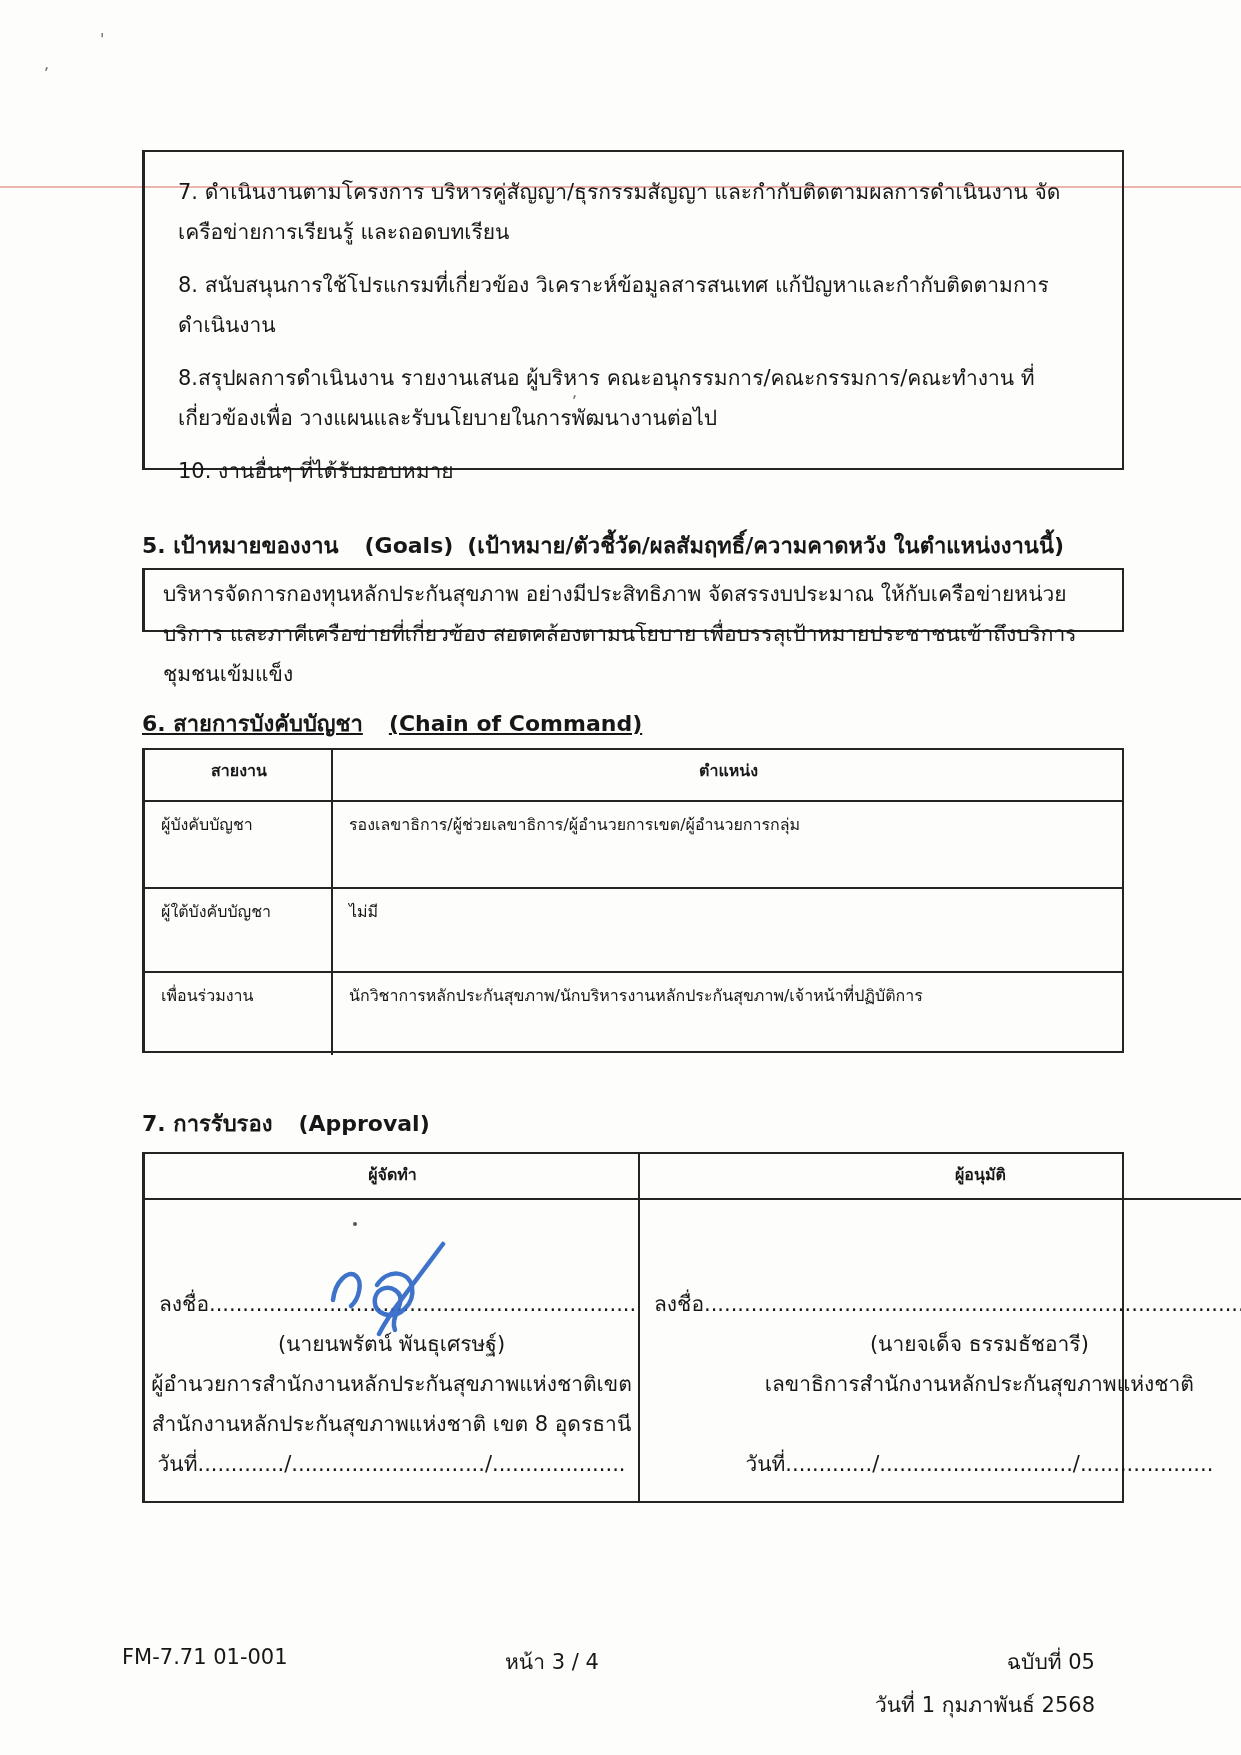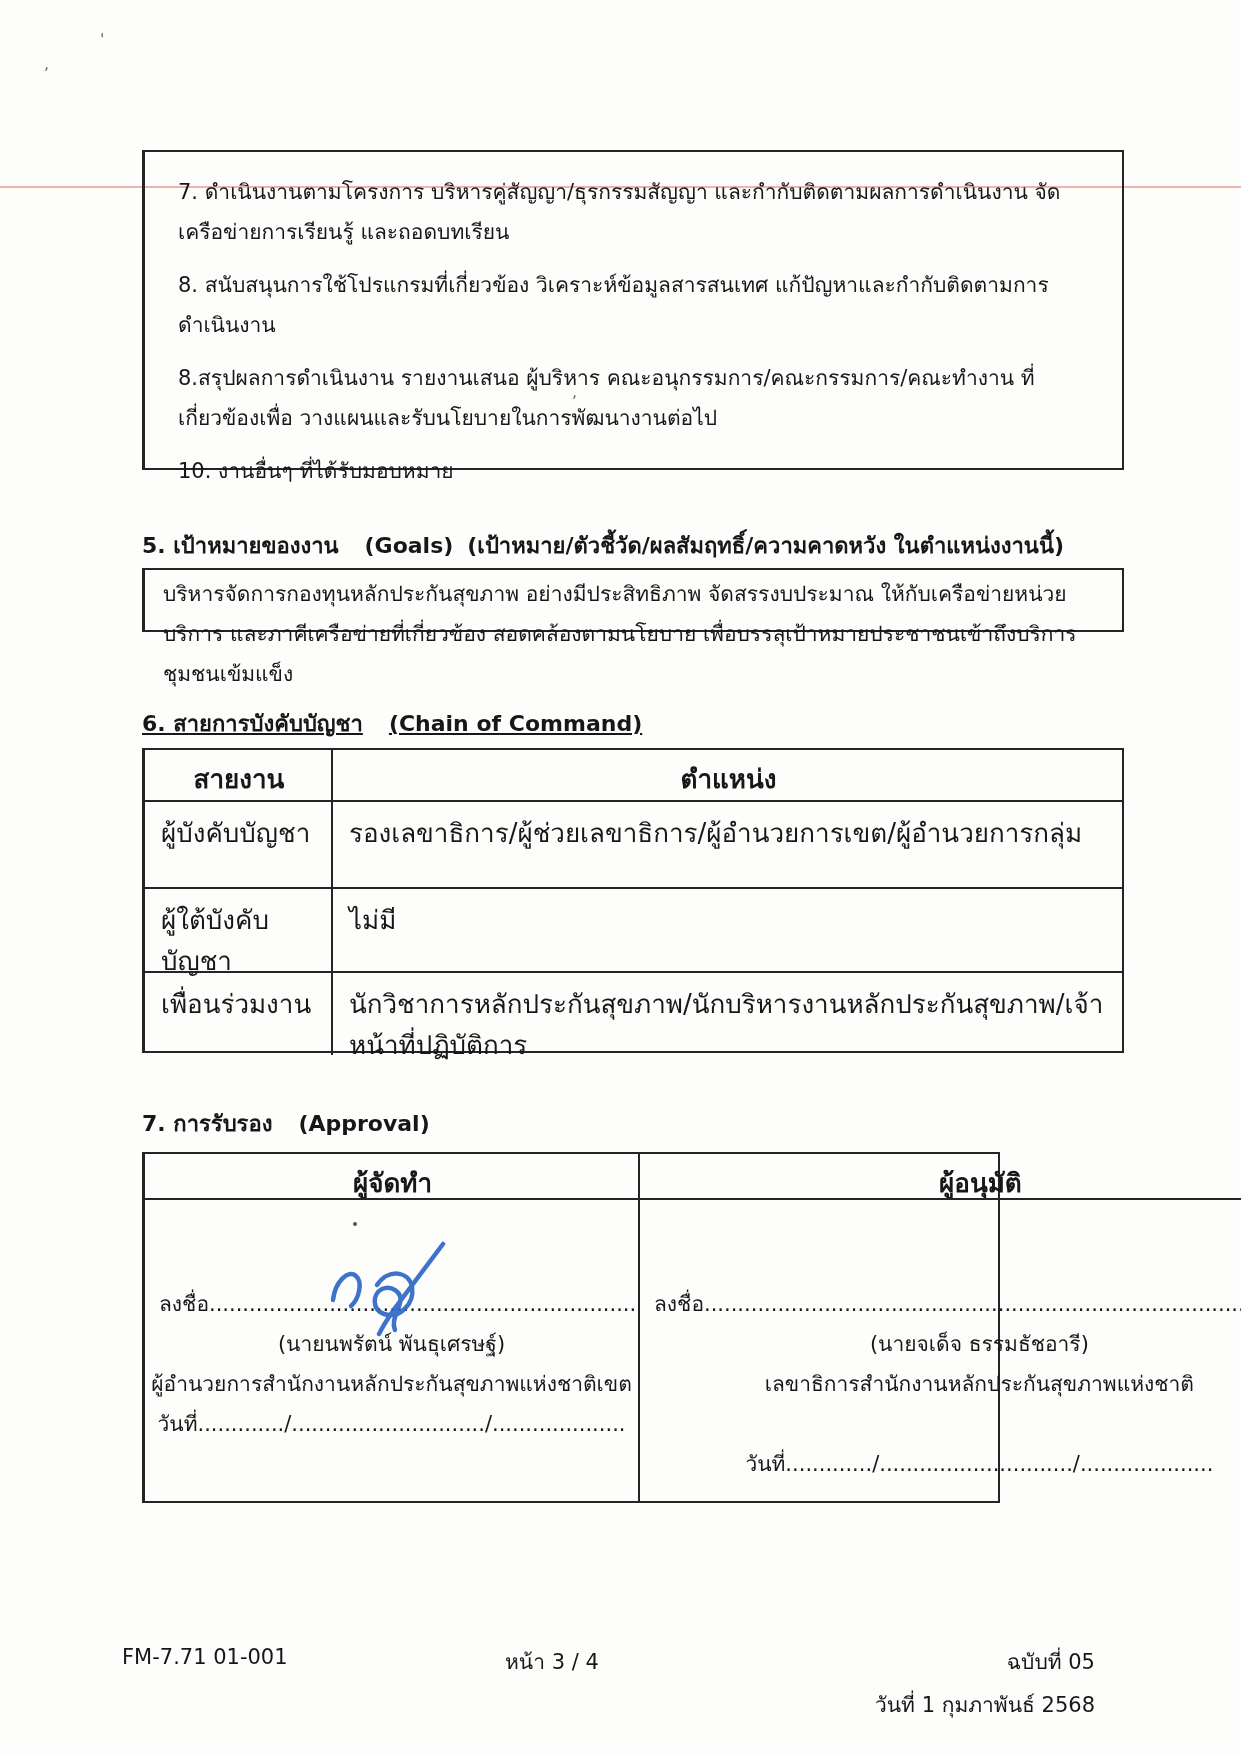--- a/index.html
+++ b/index.html
@@ -19,26 +19,26 @@
   .goalsbox{left:142px;top:568px;width:982px;height:64px;padding:4px 18px 0 18px;box-sizing:border-box;font-size:21px;line-height:40px;}
   .heading{position:absolute;font-size:22px;font-weight:bold;white-space:nowrap;}
   .heading .th{margin-right:26px;}
   .heading .en{margin-right:14px;}
   .h5{left:142px;top:528px;}
   .h6{left:142px;top:706px;text-decoration:underline;}
   .h7{left:142px;top:1106px;}
   
   .tbl{position:absolute;border:2px solid #242424;border-left-width:3px;display:grid;box-sizing:border-box;}
   .chain{left:142px;top:748px;width:982px;height:305px;grid-template-columns:186px 1fr;grid-template-rows:50px 87px 84px 84px;}
-  .cell{border-top:2px solid #242424;border-left:2px solid #242424;box-sizing:border-box;font-size:26px;padding:10px 14px 0 16px;}
+  .cell{border-top:2px solid #242424;border-left:2px solid #242424;box-sizing:border-box;font-size:16px;padding:10px 14px 0 16px;}
   .cell.first-row{border-top:none;}
   .cell.first-col{border-left:none;}
   .cell.hd{font-weight:bold;text-align:center;padding-top:8px;}
   
-  .approval{left:142px;top:1152px;width:858px;height:351px;grid-template-columns:493px 1fr;grid-template-rows:44px 1fr;}
+  .approval{left:142px;top:1152px;width:982px;height:351px;grid-template-columns:493px 1fr;grid-template-rows:44px 1fr;}
   .sigcell{position:relative;padding:84px 0 0 0;font-size:21px;line-height:40px;}
   .sigcell .line{padding:0 14px;white-space:nowrap;overflow:hidden;}
   .sigcell .ctr{text-align:center;padding:0 2px;}
   .sig-svg{position:absolute;left:172px;top:38px;width:158px;height:104px;}
   .speck{position:absolute;color:#6a6a6a;font-size:16px;}
   .sigdot{position:absolute;left:208px;top:22px;width:4px;height:4px;border-radius:50%;background:#555;}
   .footer-item{position:absolute;font-size:21px;white-space:nowrap;}
   .f-code{left:122px;top:1645px;}
   .f-page{left:505px;top:1645px;}
   .f-ver{right:146px;top:1645px;}
@@ -97,20 +97,21 @@
       <svg class="sig-svg" viewBox="0 0 158 104">
         <g fill="none" stroke="#2f68c6" stroke-width="4.5" stroke-linecap="round" stroke-linejoin="round" opacity="0.92">
           <path d="M16,62 C18,44 31,31 39,38 C46,44 42,61 34,68"></path>
           <path d="M60,47 C71,30 92,33 95,49 C98,66 82,81 67,76 C55,72 55,56 65,51 C74,47 86,54 83,65 C81,74 74,83 78,92"></path>
           <path d="M62,96 C67,86 72,79 78,70 L126,6"></path>
         </g>
       </svg>
       <div class="line">ลงชื่อ..........................................................................................</div>
       <div class="ctr">(นายนพรัตน์  พันธุเศรษฐ์)</div>
       <div class="ctr">ผู้อำนวยการสำนักงานหลักประกันสุขภาพแห่งชาติเขต</div>
+      <div class="ctr">สำนักงานหลักประกันสุขภาพแห่งชาติ เขต 8 อุดรธานี</div>
       <div class="ctr">วันที่............./............................./....................</div>
     </div>
 
     <div class="cell sigcell">
       <div class="line">ลงชื่อ..........................................................................................</div>
       <div class="ctr">(นายจเด็จ  ธรรมธัชอารี)</div>
       <div class="ctr">เลขาธิการสำนักงานหลักประกันสุขภาพแห่งชาติ</div>
       <div class="ctr">&nbsp;</div>
       <div class="ctr">วันที่............./............................./....................</div>
     </div>

